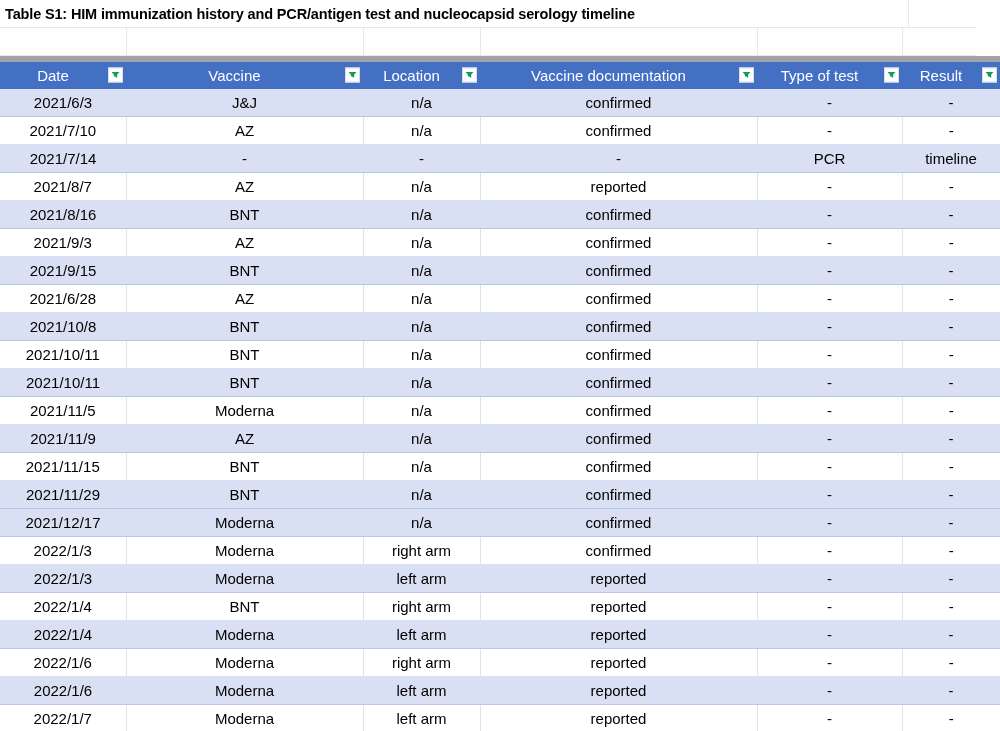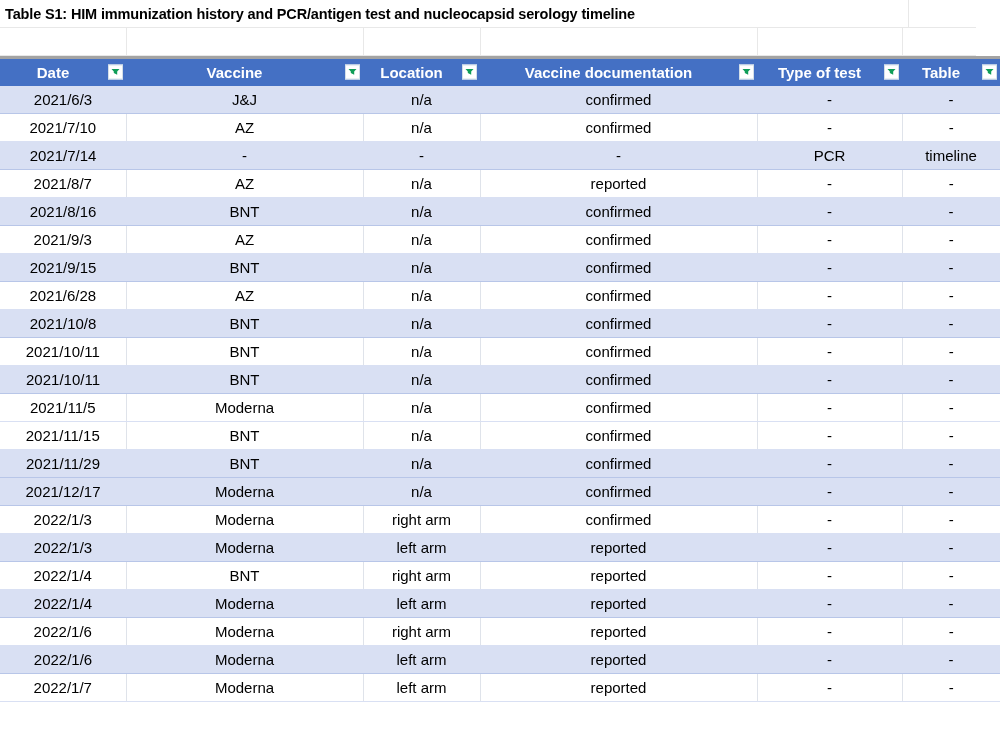--- a/index.html
+++ b/index.html
@@ -77,31 +77,31 @@
   table.grid col.c-vaccine  { width: 237px; }
   table.grid col.c-location { width: 117px; }
   table.grid col.c-doc      { width: 277px; }
   table.grid col.c-type     { width: 145px; }
   table.grid col.c-result   { width: 98px; }
 
   
   thead th {
     background: #4470c4;
     color: #ffffff;
-    font-weight: bold;
+    font-weight: normal;
     font-size: 15px;
     height: 26px;
     padding: 0;
     margin: 0;
     text-align: center;
     vertical-align: middle;
     position: relative;
     white-space: nowrap;
     overflow: hidden;
-    border-top: 3px solid #a3a3a3;
+    border-top: 6px solid #a3a3a3;
     border-bottom: 1px solid #4470c4;
   }
   thead th .hlabel {
     display: block;
     padding-right: 20px;
     overflow: hidden;
     text-overflow: clip;
     white-space: nowrap;
   }
   .filter-btn {
@@ -213,21 +213,21 @@
           </th>
           <th>
             <span class="hlabel">Type of test</span>
             <span class="filter-btn">
               <svg width="9" height="7" viewBox="0 0 9 7" aria-hidden="true">
                 <path d="M0.5 0.5 H8.5 L6.2 3.0 V6.3 L2.8 4.6 V3.0 Z" fill="#0f9d58"></path>
               </svg>
             </span>
           </th>
           <th>
-            <span class="hlabel">Table</span>
+            <span class="hlabel">Result</span>
             <span class="filter-btn">
               <svg width="9" height="7" viewBox="0 0 9 7" aria-hidden="true">
                 <path d="M0.5 0.5 H8.5 L6.2 3.0 V6.3 L2.8 4.6 V3.0 Z" fill="#0f9d58"></path>
               </svg>
             </span>
           </th>
         </tr>
     </thead>
     <tbody>
         <tr class="band">
@@ -319,20 +319,28 @@
           <td>-</td>
         </tr>
         <tr class="plain">
           <td>2021/11/5</td>
           <td>Moderna</td>
           <td>n/a</td>
           <td>confirmed</td>
           <td>-</td>
           <td>-</td>
         </tr>
+        <tr class="band">
+          <td>2021/11/9</td>
+          <td>AZ</td>
+          <td>n/a</td>
+          <td>confirmed</td>
+          <td>-</td>
+          <td>-</td>
+        </tr>
         <tr class="plain">
           <td>2021/11/15</td>
           <td>BNT</td>
           <td>n/a</td>
           <td>confirmed</td>
           <td>-</td>
           <td>-</td>
         </tr>
         <tr class="band">
           <td>2021/11/29</td>

